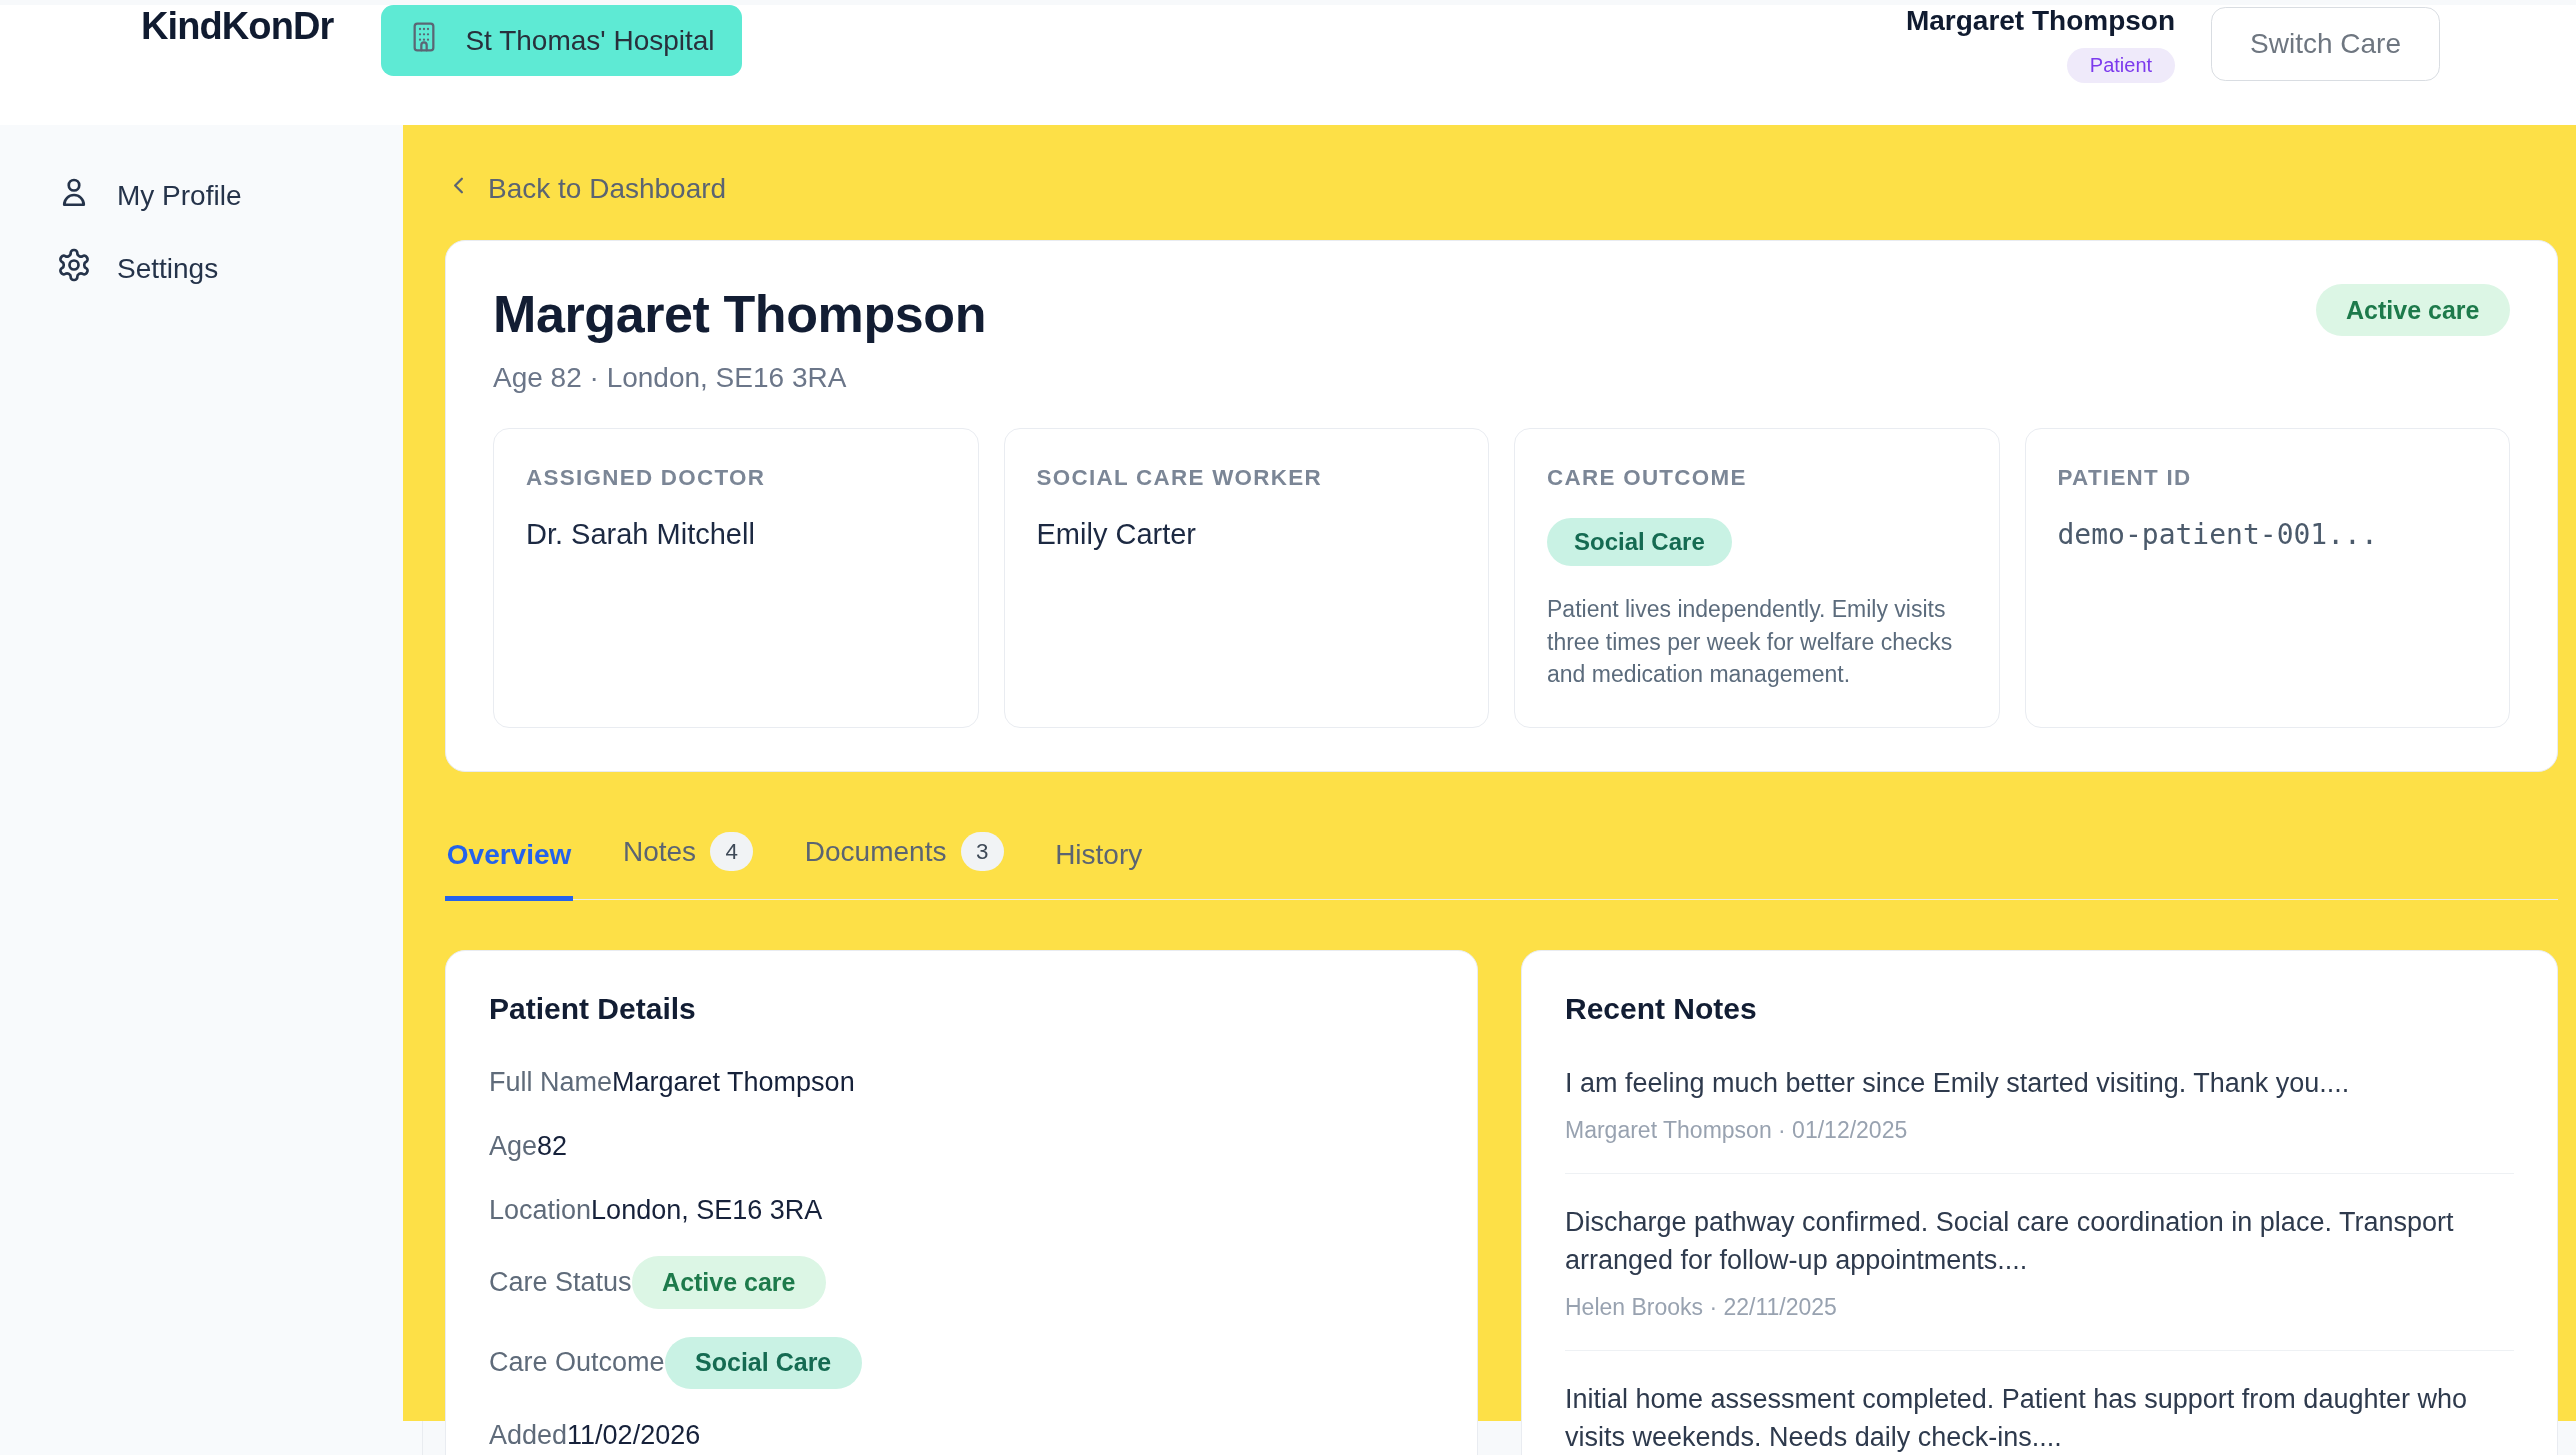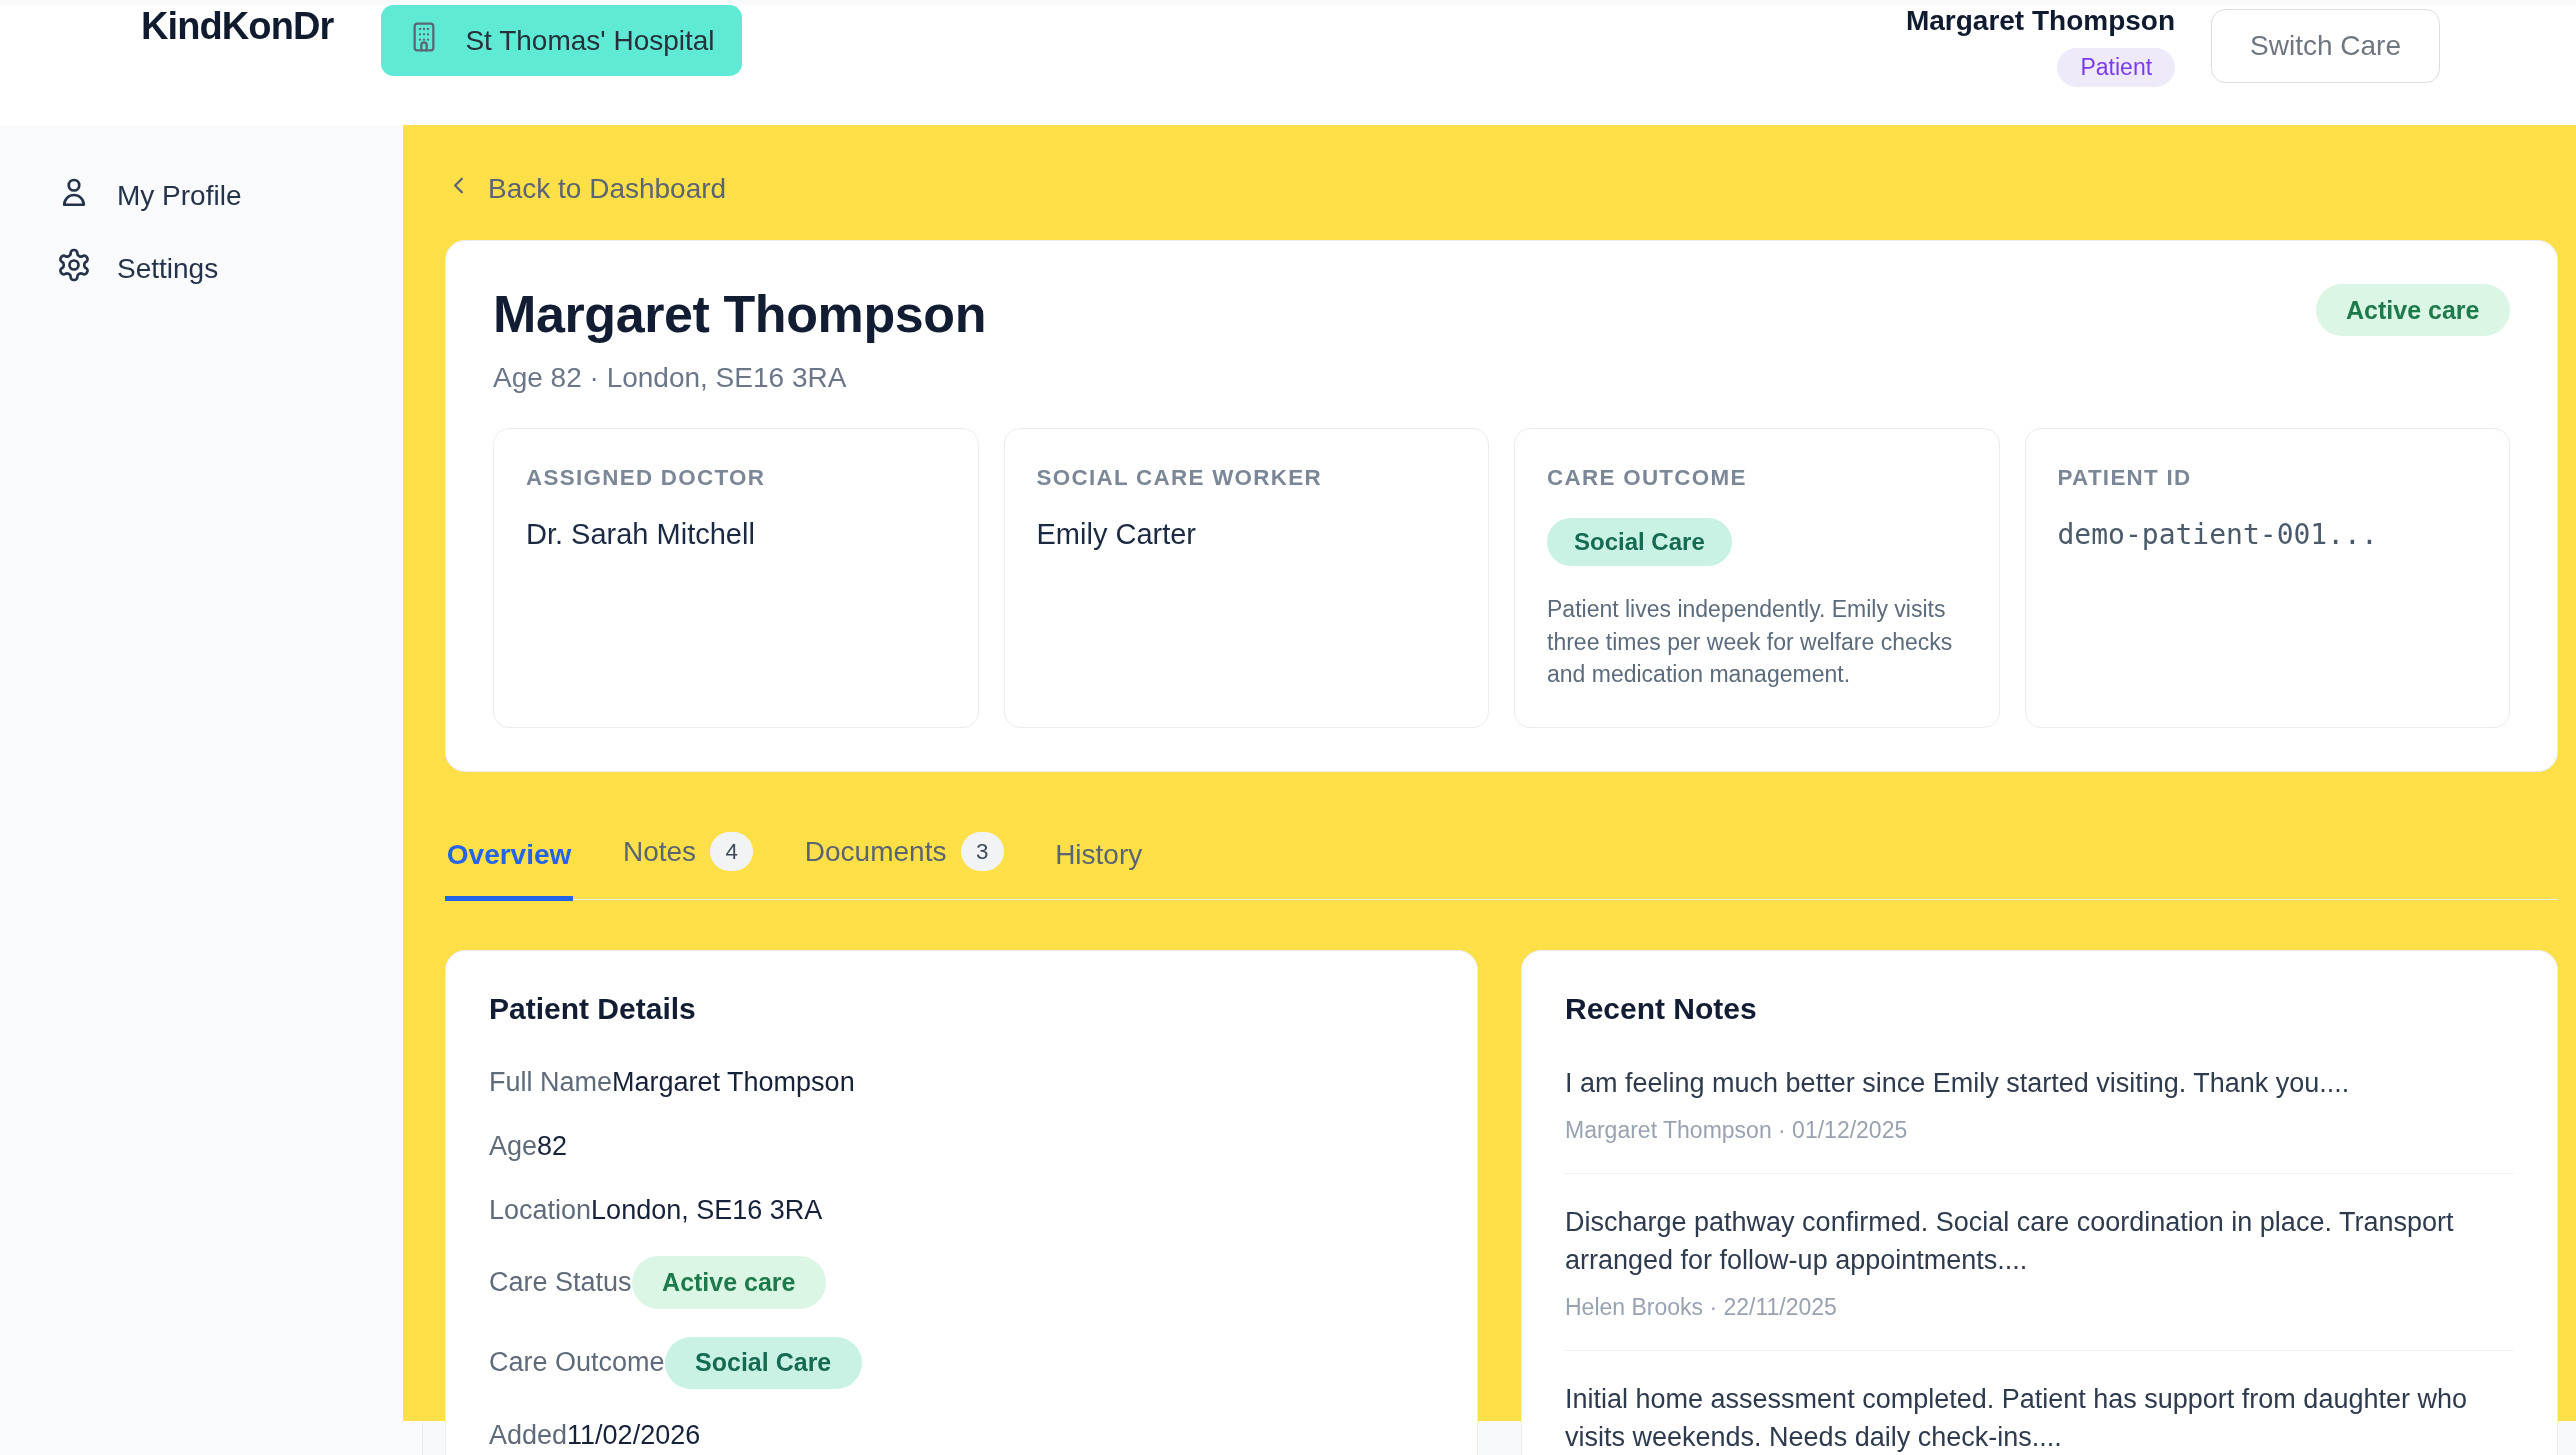--- a/index.html
+++ b/index.html
@@ -21,21 +21,21 @@
   .hospital-badge {
     margin-left: 48px; display: flex; align-items: center; gap: 25px;
     background: #5eead4; border-radius: 12.5px; padding: 16px 27px;
     font-size: 28px; color: #28303c; font-weight: 500;
   }
   .hospital-badge svg { width: 32px; height: 32px; stroke: #5b6674; }
   .header-right { margin-left: auto; display: flex; align-items: center; gap: 36px; }
   .user-block { display: flex; flex-direction: column; align-items: flex-end; gap: 10.8px; }
   .user-name { font-size: 28px; font-weight: 700; color: #101b30; }
   .role-badge {
-    background: #efeafa; color: #7c3aed; font-size: 23px; font-weight: 500;
+    background: #efeafa; color: #7c3aed; font-size: 20px; font-weight: 500;
     padding: 6.3px 23px; border-radius: 895px;
   }
   .switch-role-btn {
     background: #ffffff; border: 1.8px solid #d9dde2; border-radius: 14.3px;
     padding: 20px 38px; font-size: 28px; color: #6e7680; font-weight: 500;
     font-family: "Liberation Sans", sans-serif; cursor: pointer;
   }
   
   .sidebar {
     position: absolute; top: 125px; left: 0; bottom: 0; width: 423px;

